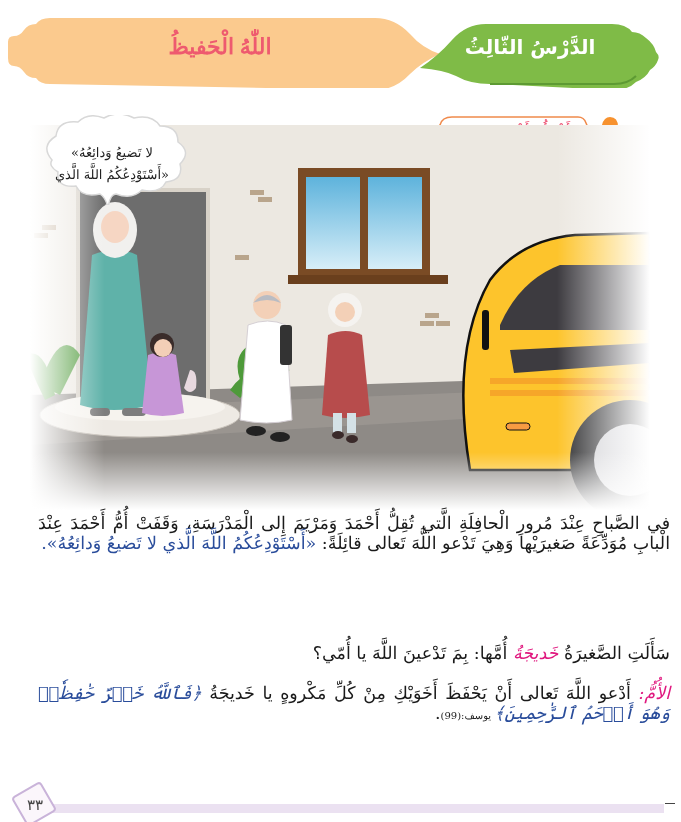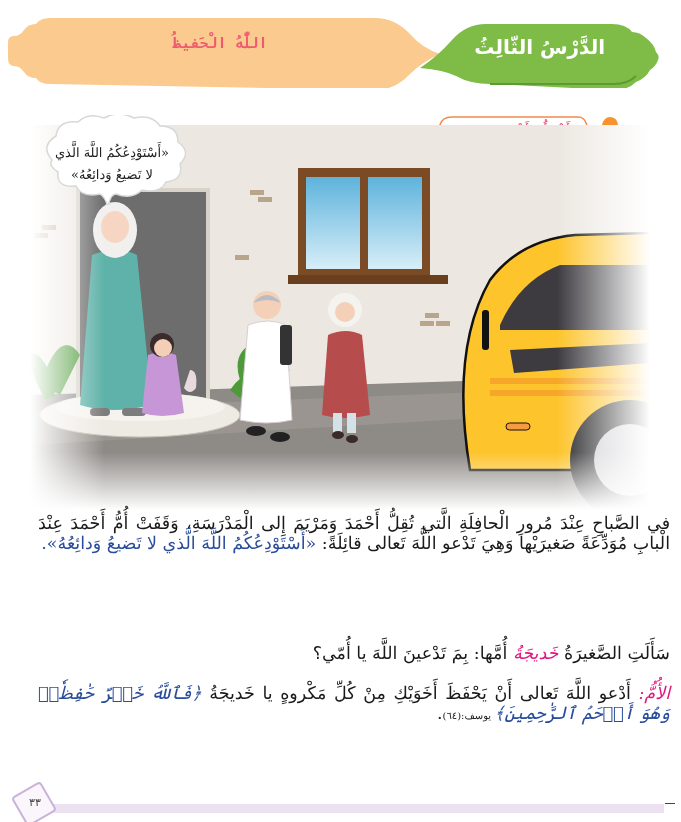--- a/index.html
+++ b/index.html
@@ -4,25 +4,25 @@
 <style>
   * { box-sizing: border-box; margin: 0; padding: 0; }
   html, body { width: 681px; height: 822px; background: #ffffff; overflow: hidden; }
   body { position: relative; font-family: "DejaVu Serif", serif; direction: rtl; }
 
   
   .banner { position: absolute; top: 16px; left: 0; width: 681px; height: 72px; }
   .banner-svg { position: absolute; top: 0; left: 0; }
   .lesson-title {
     position: absolute; top: 18px; left: 140px; width: 160px; text-align: center;
-    color: #ee5a6f; font-family: Liberation Mono, monospace; font-weight: bold; font-size: 15px;
+    color: #ee5a6f; font-family: Liberation Serif, serif; font-weight: bold; font-size: 22px;
     direction: rtl;
   }
   .lesson-number {
-    position: absolute; top: 19px; left: 455px; width: 150px; text-align: right;
+    position: absolute; top: 19px; left: 455px; width: 150px; text-align: center;
     color: #ffffff; font-family: "DejaVu Sans", sans-serif; font-weight: bold; font-size: 20px;
     direction: rtl;
   }
 
   
   .section-tag { position: absolute; top: 112px; left: 420px; width: 200px; height: 46px; }
   .section-tag-label {
     position: absolute; top: 12px; left: 58px; width: 110px; text-align: center;
     color: #ef5a7a; font-family: "DejaVu Sans", sans-serif; font-weight: bold; font-size: 14px;
     direction: rtl;
@@ -47,21 +47,21 @@
   .quran { color: #2a4d9b; font-style: italic; }
   .ref { font-size: 10px; color: #222; }
 
   
   .footer-bar { position: absolute; top: 804px; left: 40px; width: 624px; height: 9px; background: #ebe1f1; }
   .footer-tick { position: absolute; top: 803px; left: 665px; width: 10px; height: 1px; background: #444; }
   .page-badge { position: absolute; top: 787px; left: 17px; width: 34px; height: 34px;
     transform: rotate(-30deg);
     background: #fbf6fb; border: 2px solid #c9b3d9; border-radius: 4px; }
   .page-number { position: absolute; top: 796px; left: 18px; width: 34px; text-align: center;
-    font-size: 11px; color: #444; direction: rtl; font-family: "DejaVu Sans", sans-serif; }
+    font-size: 15px; color: #444; direction: rtl; font-family: "DejaVu Sans", sans-serif; }
 </style>
 </head>
 <body>
 
 <div class="banner">
   <svg class="banner-svg" width="681" height="72" viewBox="0 0 681 72">
 
     <path d="M8,40 q0,-6 6,-6 q6,0 10,-6 q4,-6 12,-6 q4,-6 14,-6 L375,16 q20,0 35,16 q12,14 30,20 q-18,8 -30,20 q-15,16 -35,16 L50,82 q-10,0 -14,-6 q-8,0 -12,-6 q-4,-6 -10,-6 q-6,0 -6,-8 z" transform="translate(0,-14)" fill="#fbca8e"></path>
 
     <path d="M420,52 q18,-12 32,-28 q14,-16 34,-16 L612,8 q14,0 20,8 q8,0 14,6 q8,6 10,14 q4,4 2,8 q-2,6 -8,10 q-4,8 -14,12 q-8,8 -22,8 L490,68 q-20,0 -34,-8 q-12,-6 -36,-8 z" fill="#7fbb47"></path>
@@ -187,32 +187,32 @@
     <rect x="0" y="0" width="620" height="385" fill="url(#fadeR)"></rect>
     <rect x="0" y="0" width="620" height="385" fill="url(#fadeL)"></rect>
     <rect x="0" y="0" width="620" height="385" fill="url(#fadeB)"></rect>
   </svg>
 </div>
 
 <svg style="position:absolute;top:115px;left:32px;" width="170" height="90" viewBox="0 0 170 90">
   <path d="M20,45 q-12,-14 4,-24 q2,-16 22,-14 q10,-10 26,-4 q14,-8 30,0 q18,-4 26,8 q18,0 18,16 q14,10 2,22 q4,16 -14,18 q-6,12 -24,8 q-10,10 -26,4 q-6,0 -8,14 q-2,-10 -8,-14 q-18,4 -24,-8 q-20,2 -18,-14 q-10,-6 -6,-12 z" fill="#ffffff" stroke="#d8d8d8" stroke-width="1.5"></path>
 </svg>
 <div class="speech-bubble-text">
+  <div>لا تَضيعُ وَدائِعُهُ»</div>
   <div>«أَسْتَوْدِعُكُمُ اللَّهَ الَّذي</div>
-  <div>لا تَضيعُ وَدائِعُهُ»</div>
 </div>
 
 <div class="story">
   <p class="para p1">
     <span>في الصَّباحِ عِنْدَ مُرورِ الْحافِلَةِ الَّتي تُقِلُّ أَحْمَدَ وَمَرْيَمَ إِلى الْمَدْرَسَةِ، وَقَفَتْ أُمُّ أَحْمَدَ عِنْدَ الْبابِ مُوَدِّعَةً صَغيرَيْها وَهِيَ تَدْعو اللَّهَ تَعالى قائِلَةً: </span><span class="blue">«أَسْتَوْدِعُكُمُ اللَّهَ الَّذي لا تَضيعُ وَدائِعُهُ»</span><span class="blue">.</span>
   </p>
   <p class="para p2">
     <span>سَأَلَتِ الصَّغيرَةُ </span><span class="pink">خَديجَةُ</span><span> أُمَّها: بِمَ تَدْعينَ اللَّهَ يا أُمّي؟</span>
   </p>
   <p class="para p3">
-    <span class="pink">الأُمُّ:</span><span> أَدْعو اللَّهَ تَعالى أَنْ يَحْفَظَ أَخَوَيْكِ مِنْ كُلِّ مَكْروهٍ يا خَديجَةُ </span><span class="quran">﴿فَٱللَّهُ خَيۡرٌ حَٰفِظٗاۖ وَهُوَ أَرۡحَمُ ٱلرَّٰحِمِينَ﴾</span><span class="ref"> يوسف:(٦٤)</span><span>.</span>
+    <span class="pink">الأُمُّ:</span><span> أَدْعو اللَّهَ تَعالى أَنْ يَحْفَظَ أَخَوَيْكِ مِنْ كُلِّ مَكْروهٍ يا خَديجَةُ </span><span class="quran">﴿فَٱللَّهُ خَيۡرٌ حَٰفِظٗاۖ وَهُوَ أَرۡحَمُ ٱلرَّٰحِمِينَ﴾</span><span class="ref"> يوسف:(99)</span><span>.</span>
   </p>
 </div>
 
 <div class="footer-bar"></div>
 <div class="footer-tick"></div>
 <div class="page-badge"></div>
 <div class="page-number">٣٣</div>
 
 </body></html>

